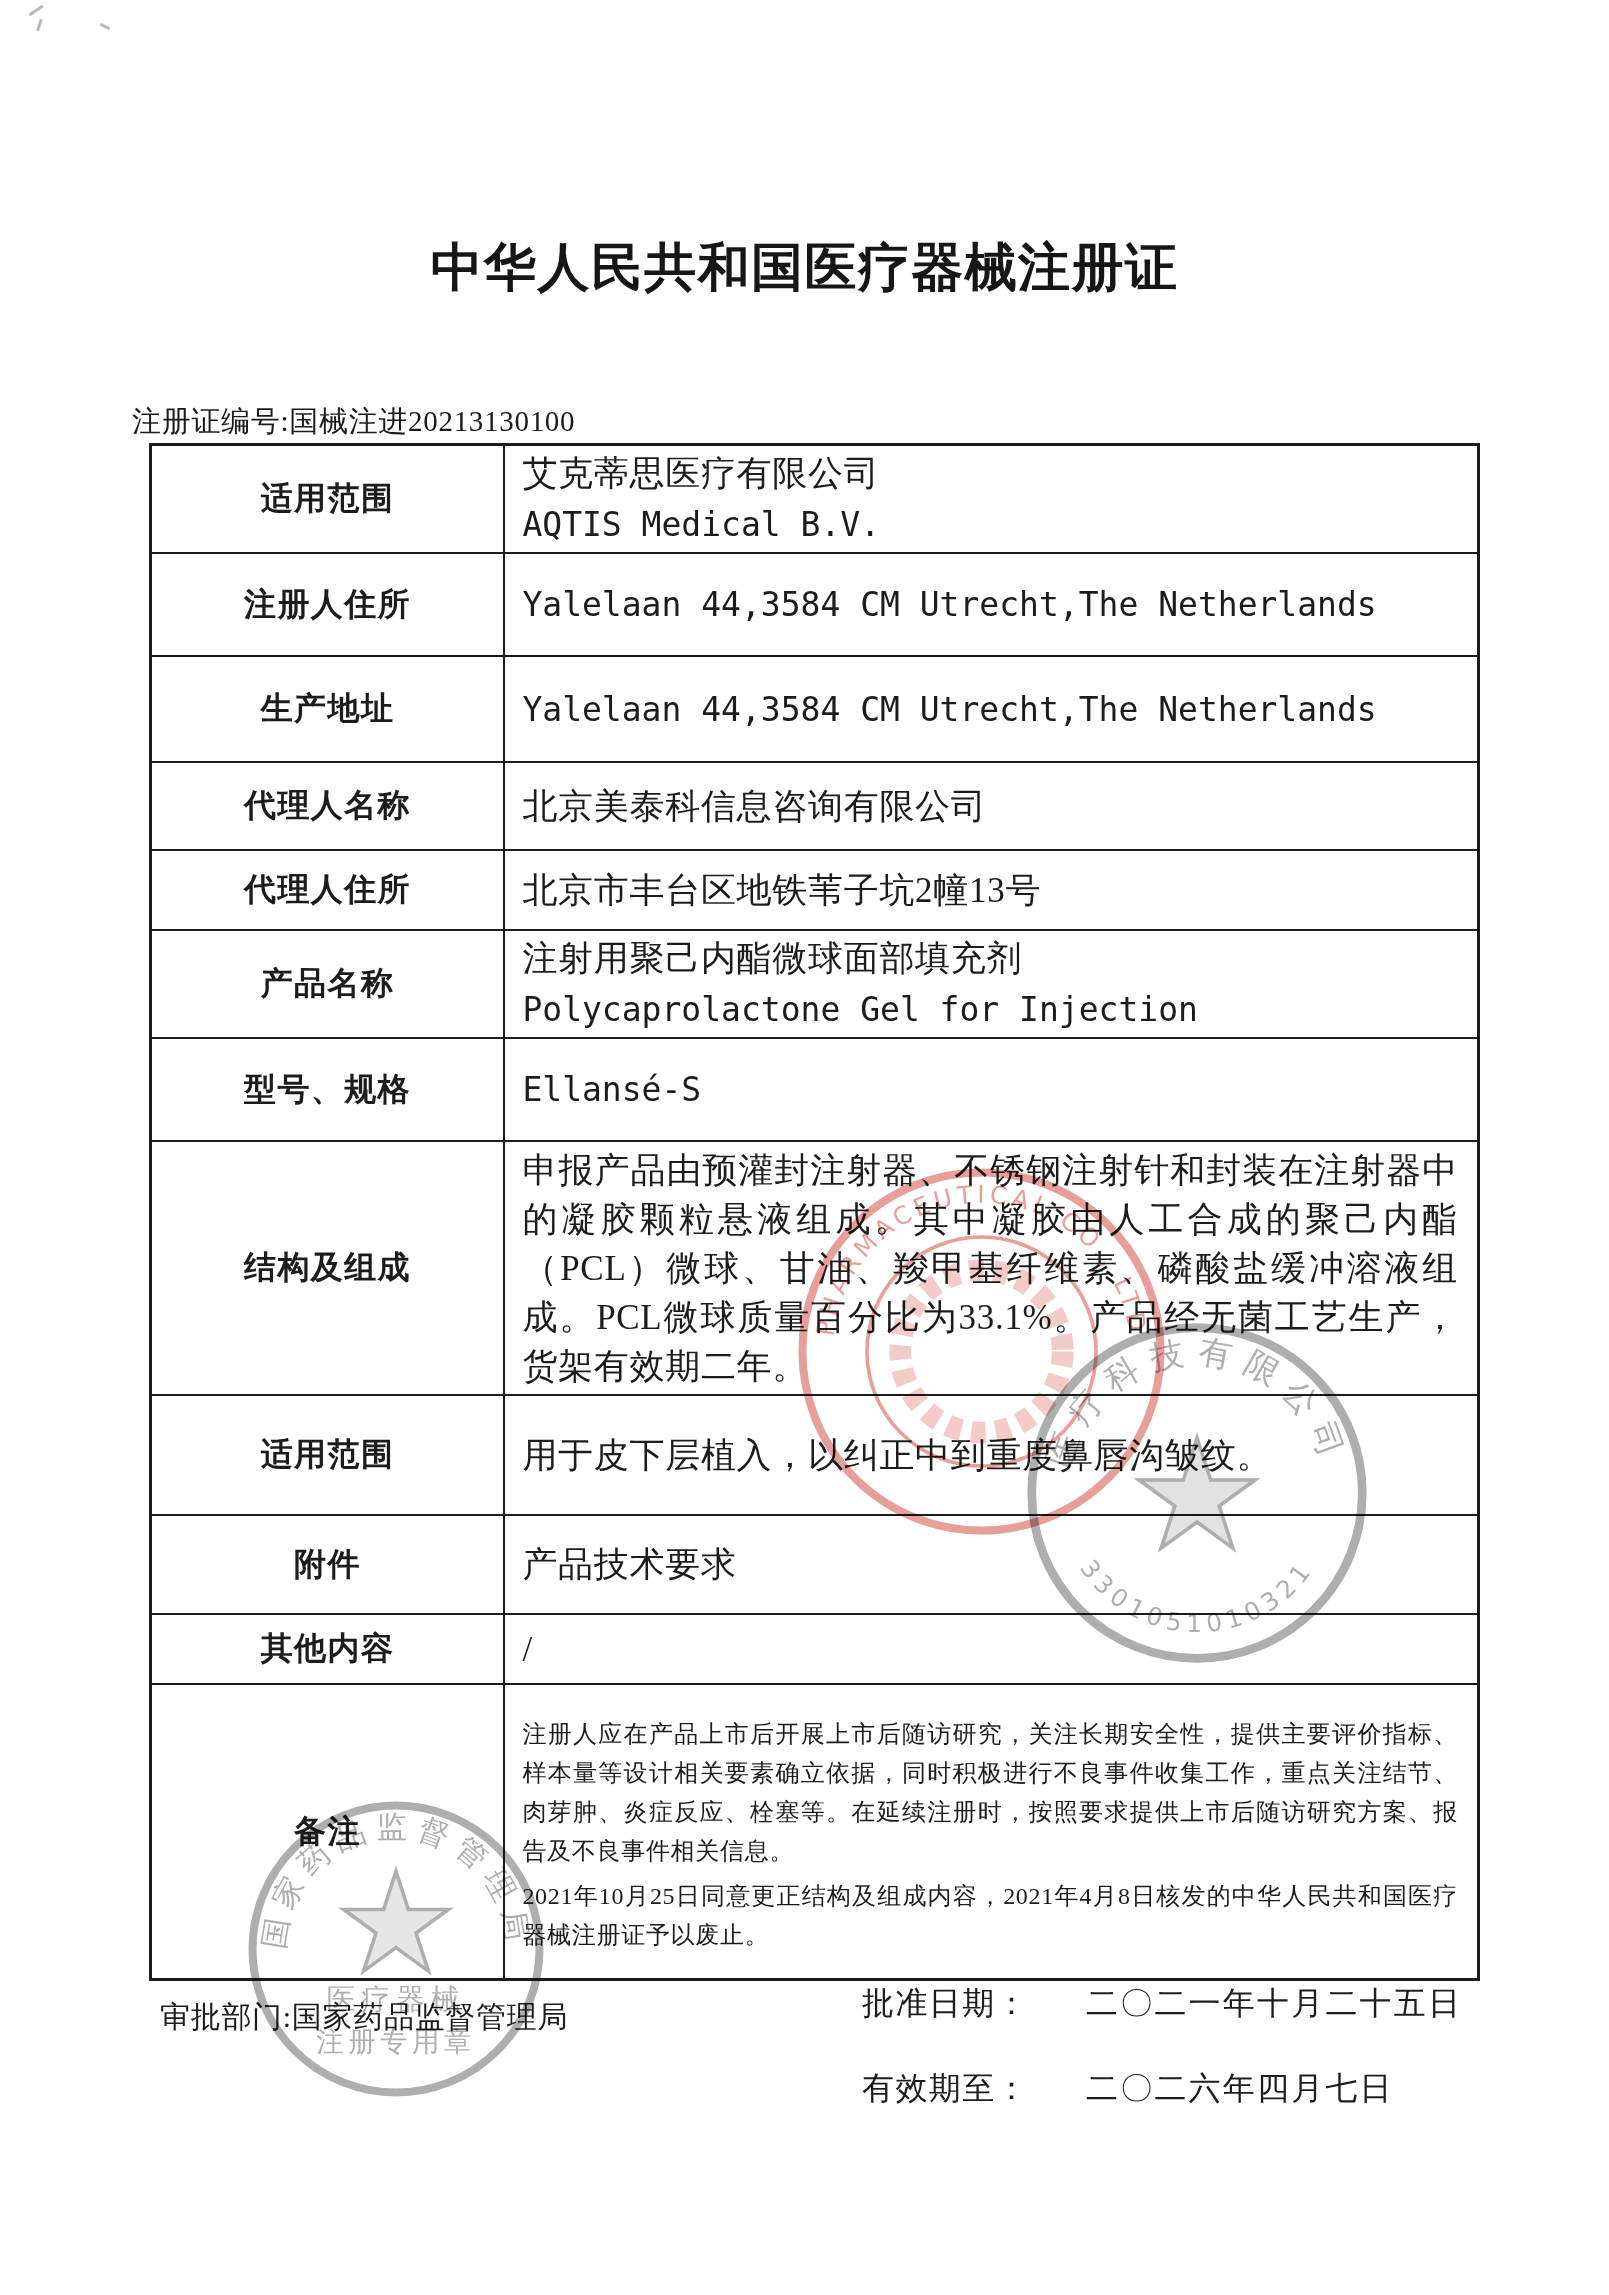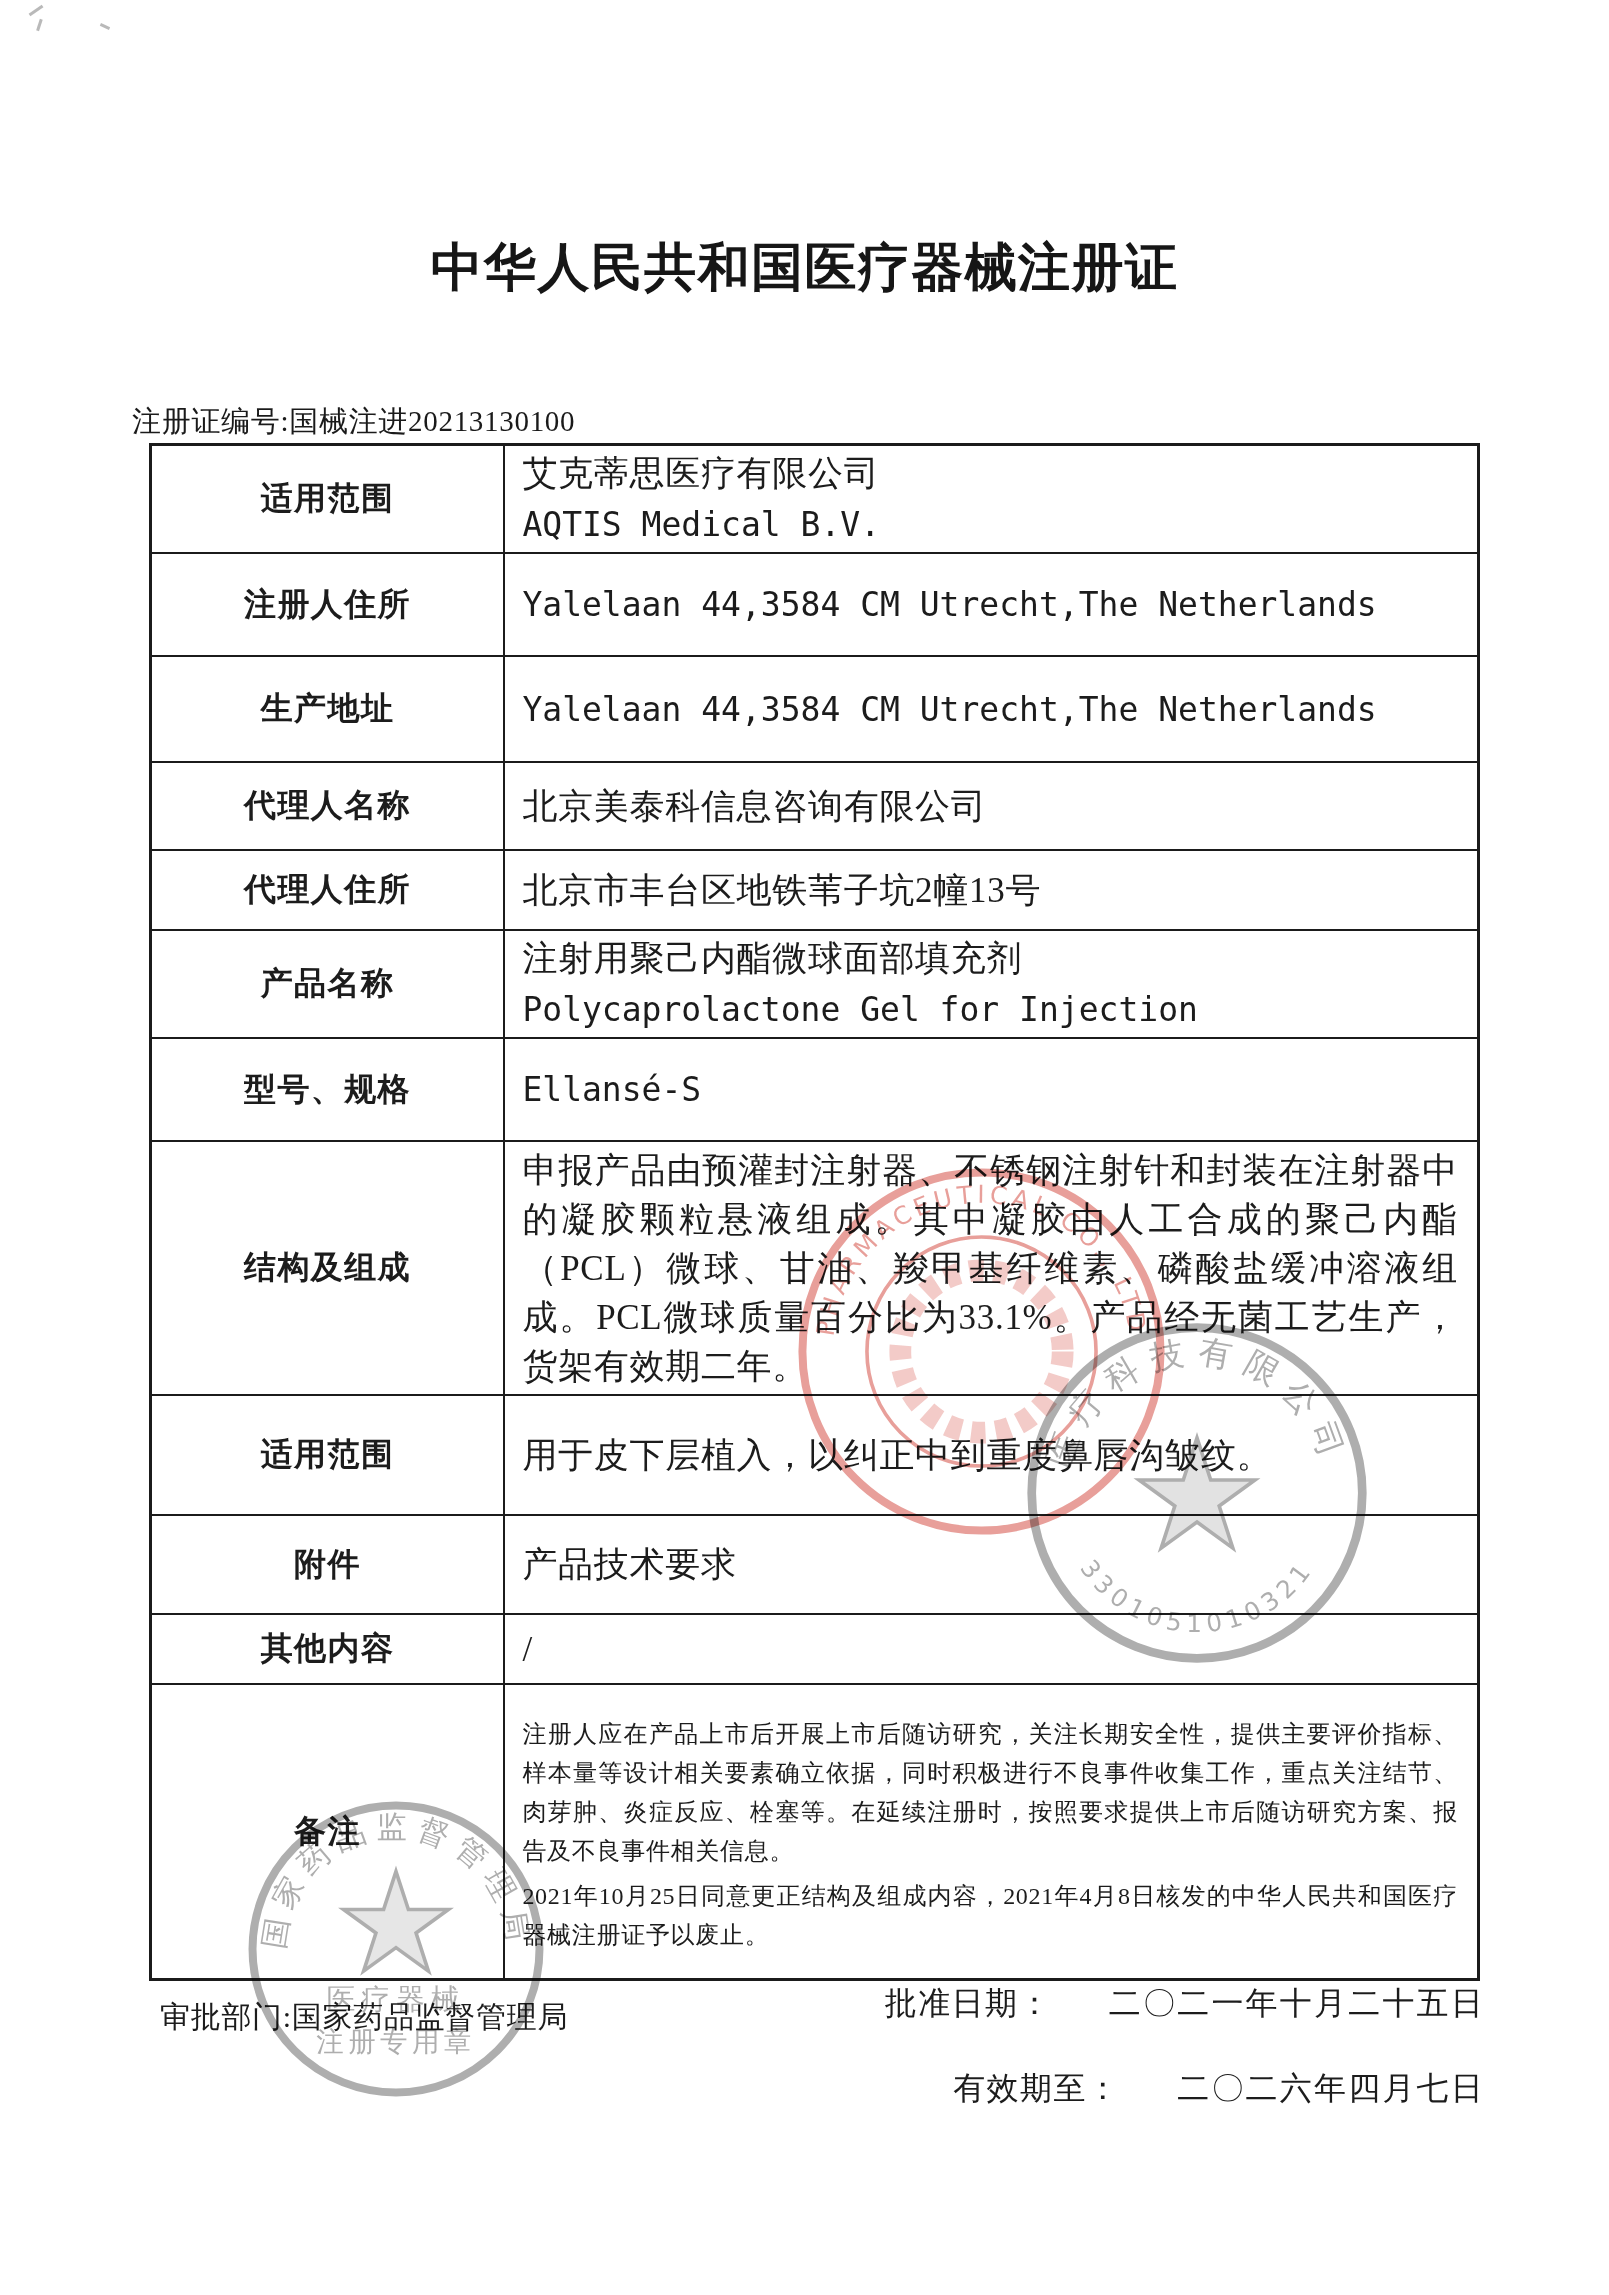--- a/index.html
+++ b/index.html
@@ -52,21 +52,21 @@
   .para-8{font-size:35px;line-height:49px;}
   .para-12{font-size:24px;line-height:39px;margin-top:6px;}
   .footer-dept{
     position:absolute;left:160px;top:1997px;
     font-size:30px;letter-spacing:0.7px;
   }
   .footer-dates{
     position:absolute;left:862px;top:1982px;width:623px;
     font-size:32px;
   }
-  .date-row{display:flex;margin-bottom:41px;justify-content:flex-end;}
+  .date-row{display:flex;margin-bottom:41px;}
   .date-label{flex:0 0 181px;letter-spacing:1.4px;}
   .date-value{margin-left:43px;letter-spacing:2.2px;}
   .stamp{position:absolute;pointer-events:none;mix-blend-mode:multiply;}
   .stamp.red{opacity:0.60;}
   .stamp.gray{opacity:0.55;}
   .artifact{position:absolute;background:#8a8a8a;opacity:.6;}
   .a1{left:27.5px;top:8.7px;width:16px;height:2.9px;transform:rotate(-35deg);}
   .a2{left:38px;top:19px;width:2.9px;height:11.6px;transform:rotate(18deg);}
   .a3{left:100px;top:25px;width:10px;height:2.9px;transform:rotate(24deg);}
 </style>

